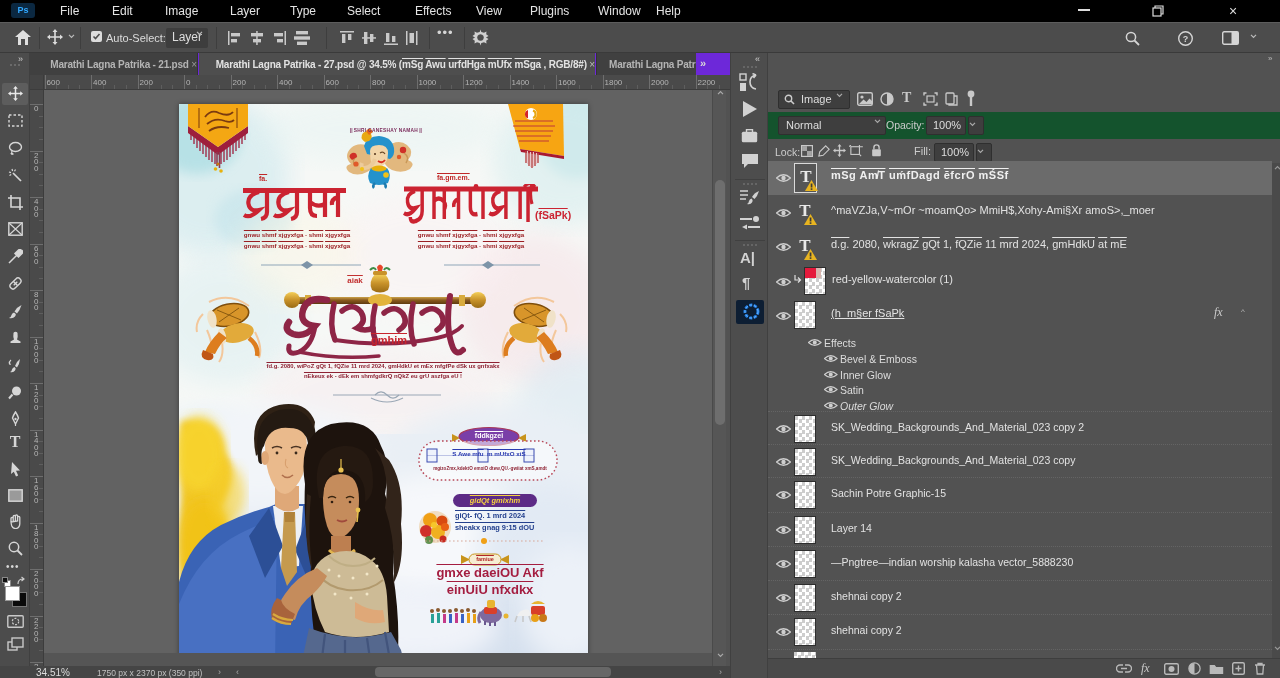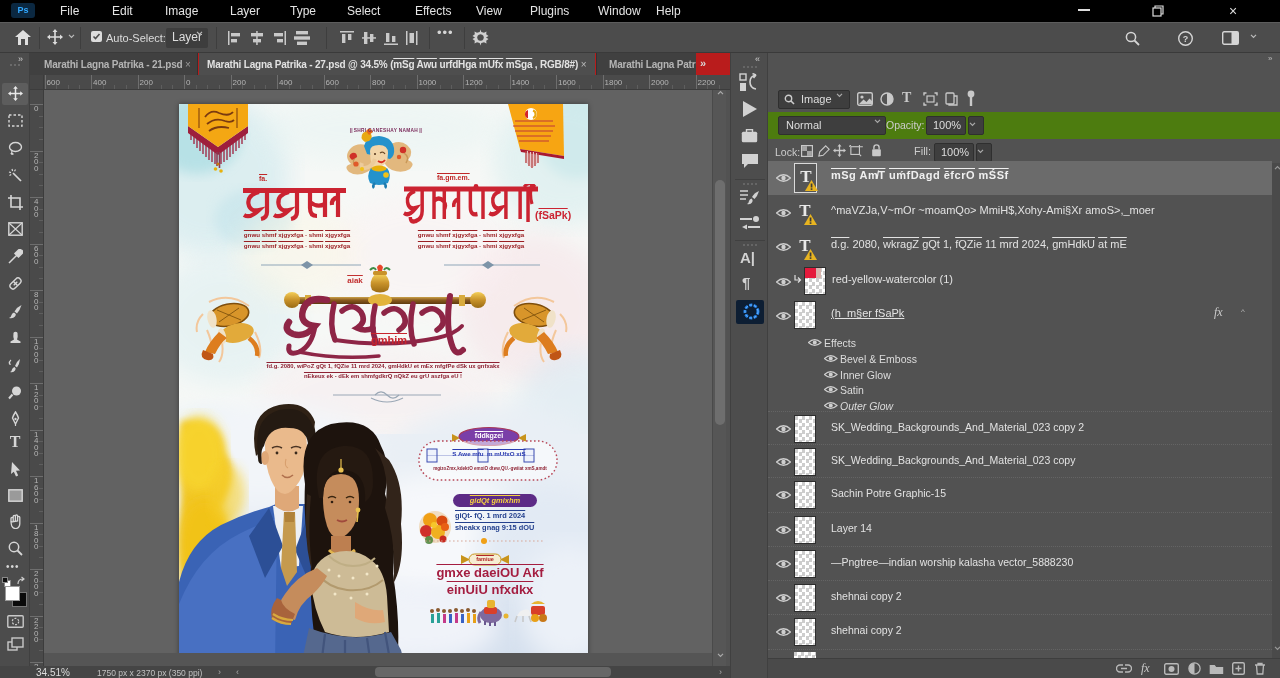--- a/index.html
+++ b/index.html
@@ -136,21 +136,21 @@
         <rect x="0.7" y="0.7" width="15.6" height="12.6" rx="1.5" fill="none" stroke="#d5d5d5" stroke-width="1.4"></rect>
         <rect x="9.5" y="0.7" width="6.8" height="12.6" fill="#d5d5d5"></rect>
       </svg>
   <div class="abs" style="left:1250px;top:11px;font-size:8px;color:#bbb;">
         <svg width="7" height="5" viewBox="0 0 7 5" style="display:block">
           <path d="M1 0.8 L3.5 3.4 L6 0.8" stroke="currentColor" stroke-width="1.2" fill="none"></path>
         </svg>
       </div>
 </div>
 
-<div class="abs" style="left:0;top:53px;width:730px;height:22px;background:#b91c1c;">
+<div class="abs" style="left:0;top:53px;width:730px;height:22px;background:#6d28d9;text-align:right;">
   <div class="abs" style="left:30px;top:0;width:168px;height:22px;background:#404040;border-right:1px solid #333;color:#b4b4b4;font-size:10px;font-weight:bold;padding:6px 0 0 14px;white-space:nowrap;overflow:hidden;letter-spacing:-0.2px;">Marathi Lagna Patrika - 21.psd <span style="font-weight:normal;color:#9a9a9a;">×</span></div>
   <div class="abs" style="left:199px;top:0;width:396px;height:22px;background:#4e4e4e;color:#e2e2e2;font-size:10px;font-weight:bold;padding:6px 0 0 8px;white-space:nowrap;overflow:hidden;letter-spacing:-0.2px;">Marathi Lagna Patrika - 27.psd @ 34.5% (<span class="dv">mSg</span> <span class="dv">Awu</span> <span class="dv">urfdHga</span> <span class="dv">mUfx</span> <span class="dv">mSga</span> , RGB/8#) <span style="font-weight:normal;color:#bbb;">×</span></div>
   <div class="abs" style="left:596px;top:0;width:100px;height:22px;background:#404040;border-left:1px solid #333;color:#b4b4b4;font-size:10px;font-weight:bold;padding:6px 0 0 12px;overflow:hidden;white-space:nowrap;letter-spacing:-0.2px;">Marathi Lagna Patrika - 2.p</div>
   <div class="abs" style="left:700px;top:4px;color:#d8d8d8;font-size:11px;font-weight:bold;">»</div>
 </div>
 
 <div id="hruler" class="abs" style="left:30px;top:75px;width:700px;height:15px;background:#4a4a4a;border-bottom:1px solid #3c3c3c;overflow:hidden;">
       <div class="abs" style="left:14.5px;top:0;width:1px;height:15px;background:#6e6e6e;"></div>
       <div class="abs" style="left:16.5px;top:3px;font-size:8px;color:#b5b5b5;">600</div>
       <div class="abs" style="left:26.125px;top:10px;width:1px;height:5px;background:#5e5e5e;"></div>
@@ -965,21 +965,21 @@
     <svg class="abs" style="left:177px;top:7px;" width="13" height="14" viewBox="0 0 13 14">
           <rect x="1" y="1" width="8" height="11" rx="1" fill="none" stroke="#c9c9c9" stroke-width="1.3"></rect>
           <path d="M9 4 L12 4 L12 13 L4 13 L4 12" stroke="#c9c9c9" stroke-width="1.3" fill="none"></path>
         </svg>
     <svg class="abs" style="left:198px;top:5px;" width="10" height="17" viewBox="0 0 10 17">
           <circle cx="5" cy="4" r="3.4" fill="#c9c9c9"></circle>
           <rect x="3.8" y="7" width="2.4" height="9" fill="#c9c9c9"></rect>
         </svg>
   </div>
 
-  <div class="abs" style="left:0;top:59px;width:512px;height:27px;background:#4d7c0f;">
+  <div class="abs" style="left:0;top:59px;width:512px;height:27px;background:#14532d;">
     <div class="abs" style="left:10px;top:4px;width:108px;height:19px;background:#3e3e3e;border:1px solid #2f2f2f;border-radius:2px;color:#ddd;font-size:11px;padding:2px 0 0 7px;">Normal</div>
     <div class="abs" style="left:106px;top:7px;color:#aaa;font-size:8px;">
           <svg width="7" height="5" viewBox="0 0 7 5" style="display:block">
             <path d="M1 0.8 L3.5 3.4 L6 0.8" stroke="currentColor" stroke-width="1.2" fill="none"></path>
           </svg>
         </div>
     <div class="abs" style="left:118px;top:7px;color:#ccc;font-size:10.5px;">Opacity:</div>
     <div class="abs" style="left:158px;top:4px;width:40px;height:19px;background:#3e3e3e;border:1px solid #2f2f2f;border-radius:2px;color:#ddd;font-size:11px;padding:2px 0 0 6px;">100%</div>
     <div class="abs" style="left:200px;top:4px;width:16px;height:19px;background:#3e3e3e;border:1px solid #2f2f2f;border-radius:2px;color:#aaa;font-size:8px;text-align:center;padding-top:5px;">
           <svg width="7" height="5" viewBox="0 0 7 5" style="display:block">

